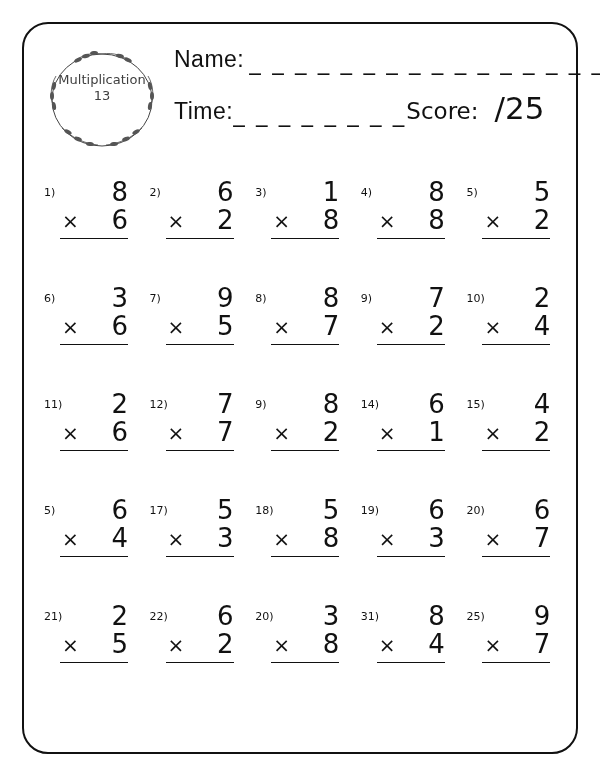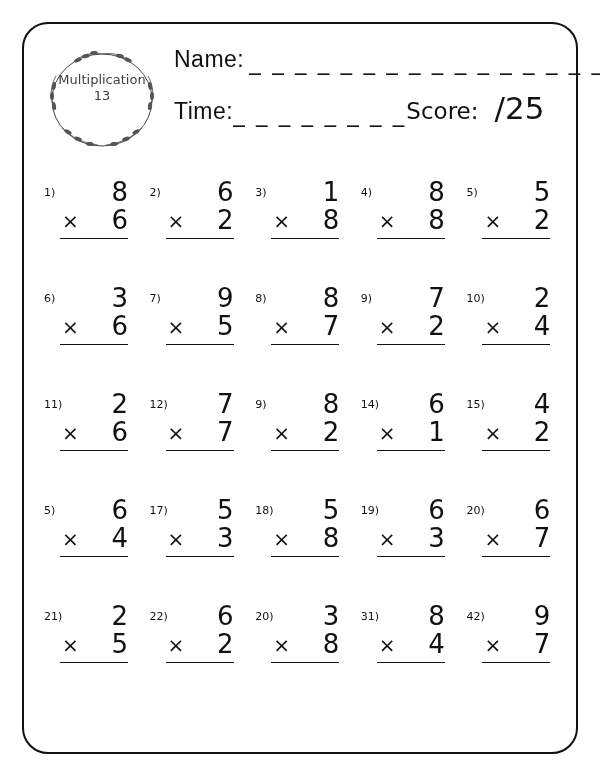--- a/index.html
+++ b/index.html
@@ -389,21 +389,21 @@
 
     <div class="cell">
       <span class="num">31)</span>
       <div class="prob">
         <div class="row1">8</div>
         <div class="row2"><span class="op">×</span><span>4</span></div>
       </div>
     </div>
 
     <div class="cell">
-      <span class="num">42)</span>
+      <span class="num">25)</span>
       <div class="prob">
         <div class="row1">9</div>
         <div class="row2"><span class="op">×</span><span>7</span></div>
       </div>
     </div>
 
   </div>
 
 </div>
 

